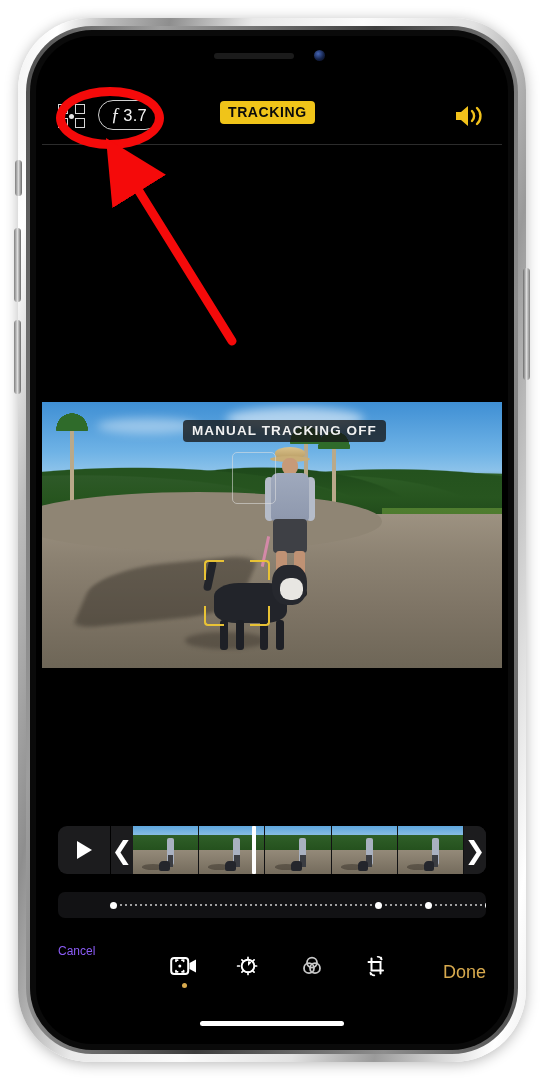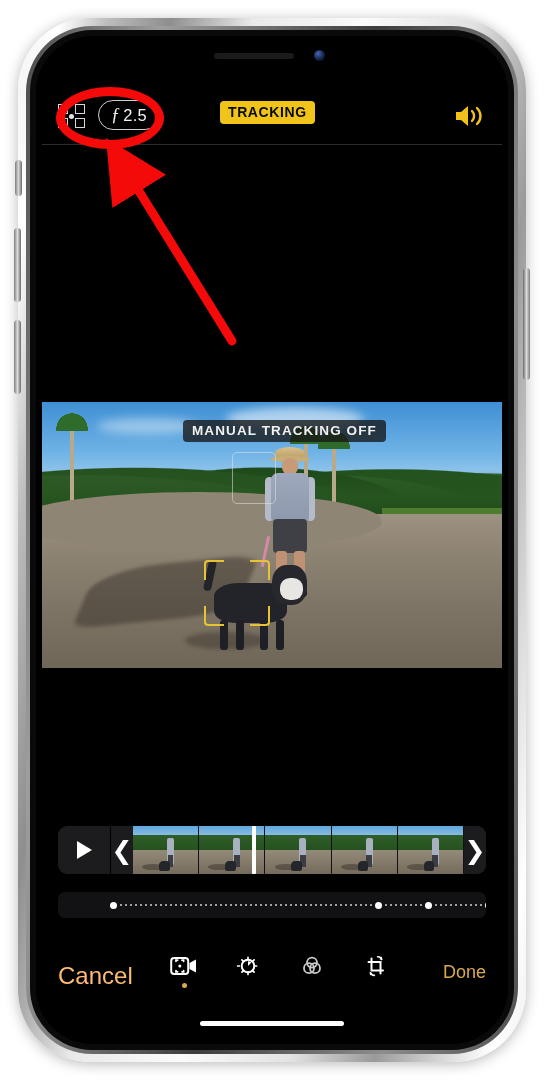--- a/index.html
+++ b/index.html
@@ -494,22 +494,22 @@
 
   
   .toolbar {
     position: absolute;
     left: 0;
     top: 908px;
     width: 472px;
     height: 64px;
   }
   .tb-cancel {
-    position:absolute; left: 22px; top: 18px;
-    color:#fdba74; font-size: 24px;
+    position:absolute; left: 22px; top: 0;
+    color:#8b5cf6; font-size: 12px;
   }
   .tb-done {
     position:absolute; right: 22px; top: 18px;
     color:#d8aa4e; font-size: 18px;
   }
   .tb-icons {
     position:absolute; left: 128px; top: 10px;
     width: 232px; height: 46px;
     display:flex; align-items:flex-start; justify-content:space-between;
   }
@@ -572,21 +572,21 @@
       <div class="focus-icon">
         <span class="cnr tl"></span>
           <span class="cnr tr"></span>
         <span class="cnr bl"></span>
           <span class="cnr br"></span>
         <span class="dot"></span>
       </div>
 
       <div class="aperture-pill">
         <span class="fglyph">ƒ</span>
-        <span>2.5</span>
+        <span>3.7</span>
       </div>
 
       <div class="cinematic-badge">TRACKING</div>
 
       <div class="speaker-icon">
         <svg width="34" height="28" viewBox="0 0 34 28" aria-hidden="true">
           <path d="M4 10 h5 L16 4 v20 L9 18 H4 Z" fill="#f2c21b"></path>
           <path d="M20 9 a7 7 0 0 1 0 10" stroke="#f2c21b" stroke-width="2.4" fill="none" stroke-linecap="round"></path>
           <path d="M25 6 a11 11 0 0 1 0 16" stroke="#f2c21b" stroke-width="2.4" fill="none" stroke-linecap="round"></path>
         </svg>

